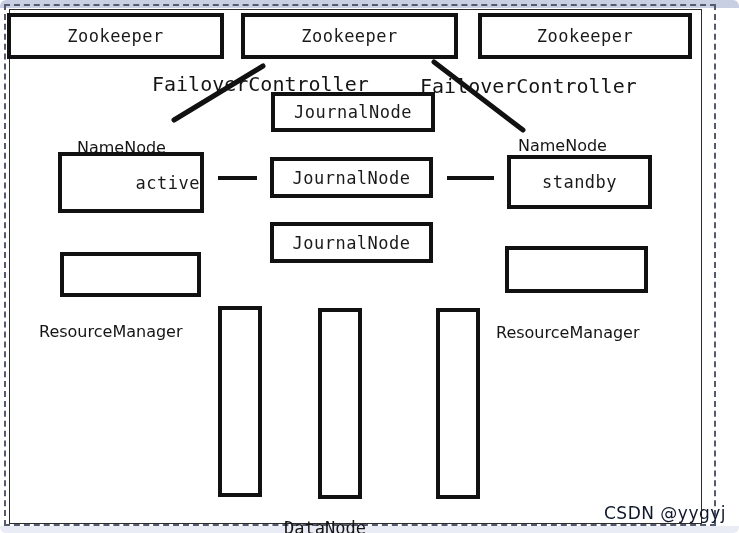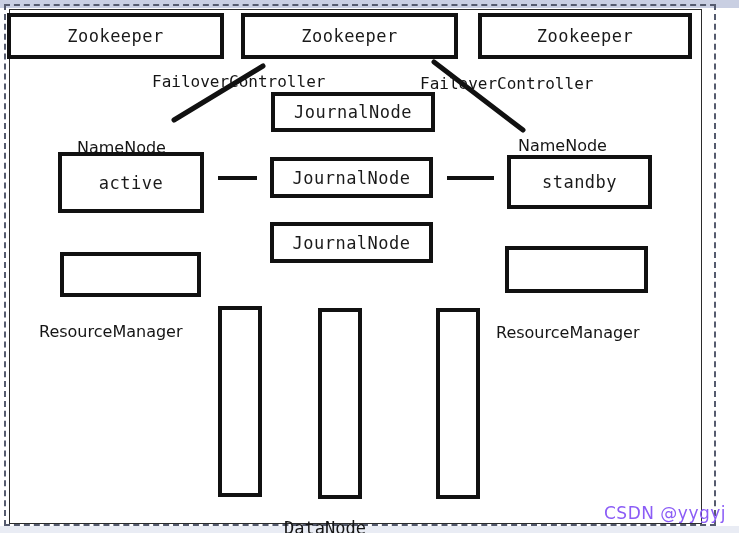--- a/index.html
+++ b/index.html
@@ -7,20 +7,21 @@
     padding: 0;
     background: #ffffff;
   }
   #canvas {
     position: relative;
     width: 739px;
     height: 533px;
     background: #ffffff;
     overflow: hidden;
     font-family: "DejaVu Sans Mono", "Liberation Mono", monospace;
+    border-radius: 6px;
   }
   
   .top-strip {
     position: absolute;
     left: 0; top: 0;
     width: 739px; height: 8px;
     background: #c9cfe2;
   }
   .bottom-strip {
     position: absolute;
@@ -60,21 +61,21 @@
   .box-label {
     font-family: "DejaVu Sans Mono", "Liberation Mono", monospace;
     font-size: 17px;
     letter-spacing: 0.5px;
     white-space: nowrap;
   }
   
   .label {
     position: absolute;
     font-family: "DejaVu Sans Mono", "Liberation Mono", monospace;
-    font-size: 16px;
+    font-size: 20px;
     color: #151515;
     white-space: nowrap;
     letter-spacing: 0px;
   }
   .label.sans {
     font-family: "DejaVu Sans", "Liberation Sans", sans-serif;
     font-size: 16px;
     margin-top: 12px;
   }
   
@@ -87,21 +88,21 @@
   .lines {
     position: absolute;
     left: 0; top: 0;
     width: 739px; height: 533px;
     pointer-events: none;
   }
   .watermark {
     position: absolute;
     font-family: "DejaVu Sans", "Liberation Sans", sans-serif;
     font-size: 17px;
-    color: #8b5cf6;
+    color: #0f172a;
     white-space: nowrap;
     letter-spacing: 0.5px;
   }
 </style>
 </head>
 <body>
 
 <div id="canvas">
 
   <div class="top-strip"></div>
@@ -134,21 +135,21 @@
   <div class="box" style="left:271px; top:92px; width:164px; height:40px;">
     <span class="box-label">JournalNode</span>
   </div>
   <div class="box" style="left:270px; top:157px; width:163px; height:41px;">
     <span class="box-label">JournalNode</span>
   </div>
   <div class="box" style="left:270px; top:222px; width:163px; height:41px;">
     <span class="box-label">JournalNode</span>
   </div>
 
-  <div class="box" style="left:58px; top:152px; width:146px; height:61px;">
+  <div class="box" style="left:58px; top:152px; width:146px; height:61px;justify-content:flex-end;">
     <span class="box-label">active</span>
   </div>
   <div class="box" style="left:507px; top:155px; width:145px; height:54px;">
     <span class="box-label">standby</span>
   </div>
 
   <div class="connector" style="left:218px; top:176px; width:39px;"></div>
   <div class="connector" style="left:447px; top:176px; width:47px;"></div>
 
   <div class="box" style="left:60px; top:252px; width:141px; height:45px;">

